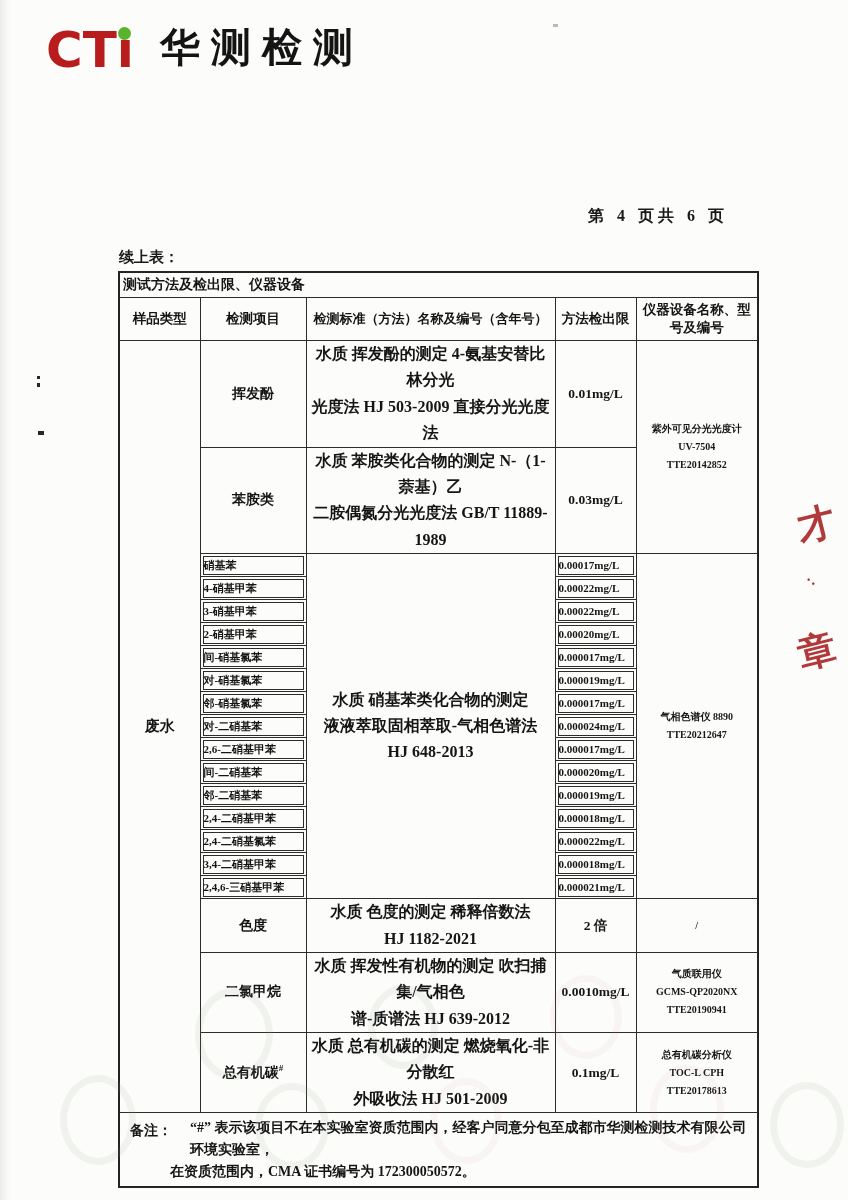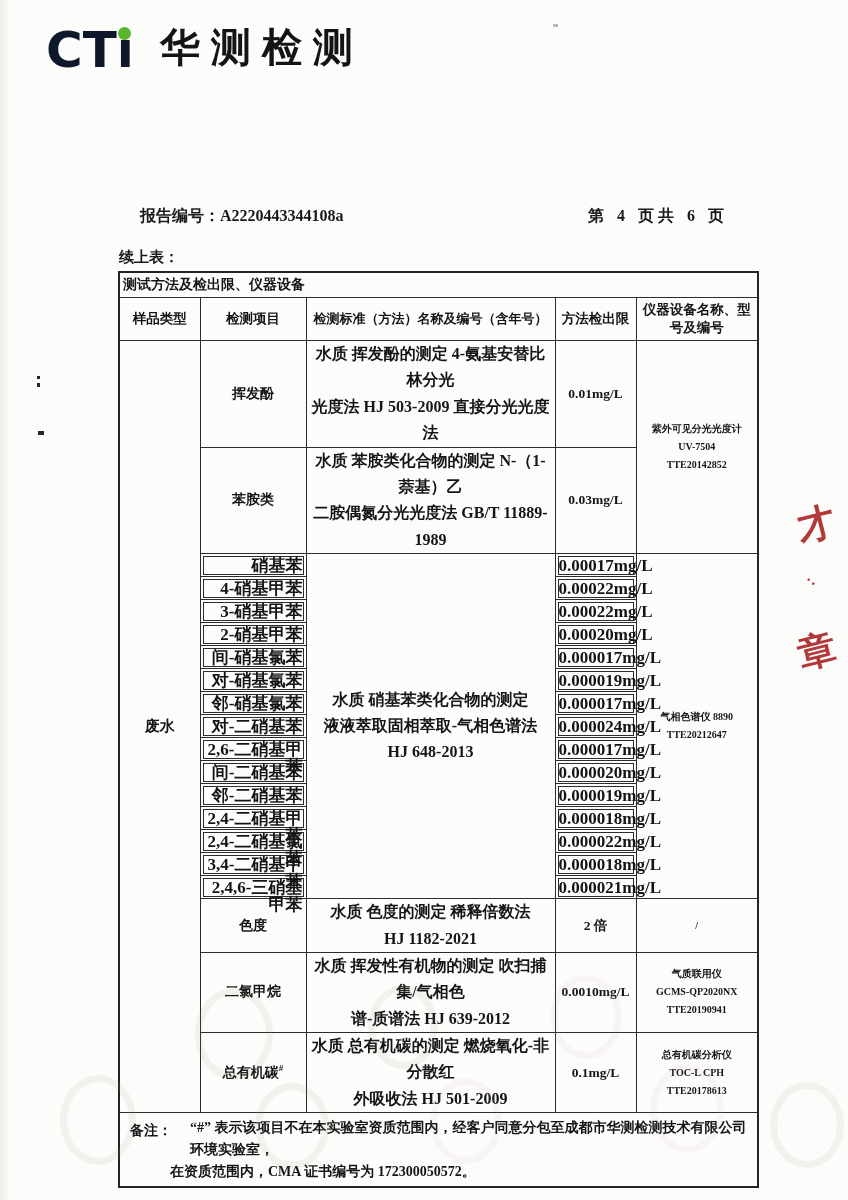--- a/index.html
+++ b/index.html
@@ -2,21 +2,21 @@
 <html><head>
 <meta charset="utf-8">
 <style>
   html,body{margin:0;padding:0;}
   body{width:848px;height:1200px;background:#ffffff;}
   .page{position:relative;width:848px;height:1200px;background:#fcfcfa;overflow:hidden;
         font-family:"Liberation Serif","DejaVu Serif",serif;color:#1a1a1a;}
   
   .logo{position:absolute;left:46px;top:20px;white-space:nowrap;}
   .logo-cti{font-family:"DejaVu Sans","Liberation Sans",sans-serif;font-weight:bold;
-            font-size:50px;line-height:52px;color:#0f172a;letter-spacing:0px;}
+            font-size:50px;line-height:52px;color:#b91c1c;letter-spacing:0px;}
   .logo-iwrap{position:relative;display:inline-block;}
   .logo-dot{position:absolute;left:1px;top:3px;width:13px;height:13px;border-radius:50%;background:#57b42c;}
   .logo-cn{font-size:40px;font-weight:bold;color:#141414;letter-spacing:11px;margin-left:22px;
            vertical-align:6px;}
   
   .title{position:absolute;left:0;top:162px;width:100%;margin:0;text-align:center;
          font-size:31px;font-weight:500;letter-spacing:9px;color:#0e0e0e;}
   .report-no{position:absolute;left:140px;top:206px;font-size:16px;font-weight:bold;}
   .page-info{position:absolute;left:588px;top:206px;font-size:16px;font-weight:bold;white-space:nowrap;}
   .page-info span{margin-right:13px;}
@@ -32,21 +32,21 @@
   .head-row th.std{font-size:13px;white-space:nowrap;}
   td.sample{text-align:center;font-size:15px;font-weight:bold;}
   td.item{text-align:center;font-size:14px;font-weight:bold;}
   td.method{text-align:center;font-size:16px;font-weight:bold;line-height:1.65;}
   td.limit{text-align:center;font-size:13.5px;font-weight:bold;}
   td.instr{text-align:center;font-size:10px;font-weight:bold;line-height:1.8;}
   tr.h46 td{height:46px;} tr.h44 td{height:44px;} tr.h48 td{height:48px;}
   tr.h64 td{height:64px;} tr.h60 td{height:60px;}
   tr.nitro td{height:22px;padding:0;}
   .ibox{border:1.5px solid #2c2c2c;margin:1px 2px;height:17px;line-height:17px;
-        text-align:right;font-size:17px;font-weight:bold;}
+        text-align:left;font-size:11px;font-weight:bold;}
   tr.remarks-row td{height:48px;position:relative;text-align:left;font-size:14px;font-weight:bold;
         line-height:1.55;padding:4px 8px;}
   .rlabel{position:absolute;left:10px;top:7px;}
   .rline1{padding-left:62px;}
   .rline2{padding-left:42px;}
   sup.hash{font-size:9px;vertical-align:6px;}
   
   .stamp-frag{position:absolute;color:#a81f1f;font-weight:bold;
         font-size:38px;line-height:1;opacity:0.88;transform:rotate(-14deg);}
   .stamp-top{left:797px;top:505px;}
@@ -66,21 +66,20 @@
 <body>
 
 <div class="page">
 
   <div class="logo">
     <span class="logo-cti"><span>CT</span><span class="logo-iwrap"><span>ı</span><span class="logo-dot"></span></span></span>
     <span class="logo-cn">华测检测</span>
   </div>
 
 
-  <div class="report-no"><span>报告编号：</span><span>A2220443344108a</span></div>
 
   <div class="page-info">
     <span>第</span><span>4</span><span>页 共</span><span>6</span><span>页</span>
   </div>
 
   <div class="cont">续上表：</div>
 
   <table class="results">
     <colgroup>
       <col style="width:81px">

